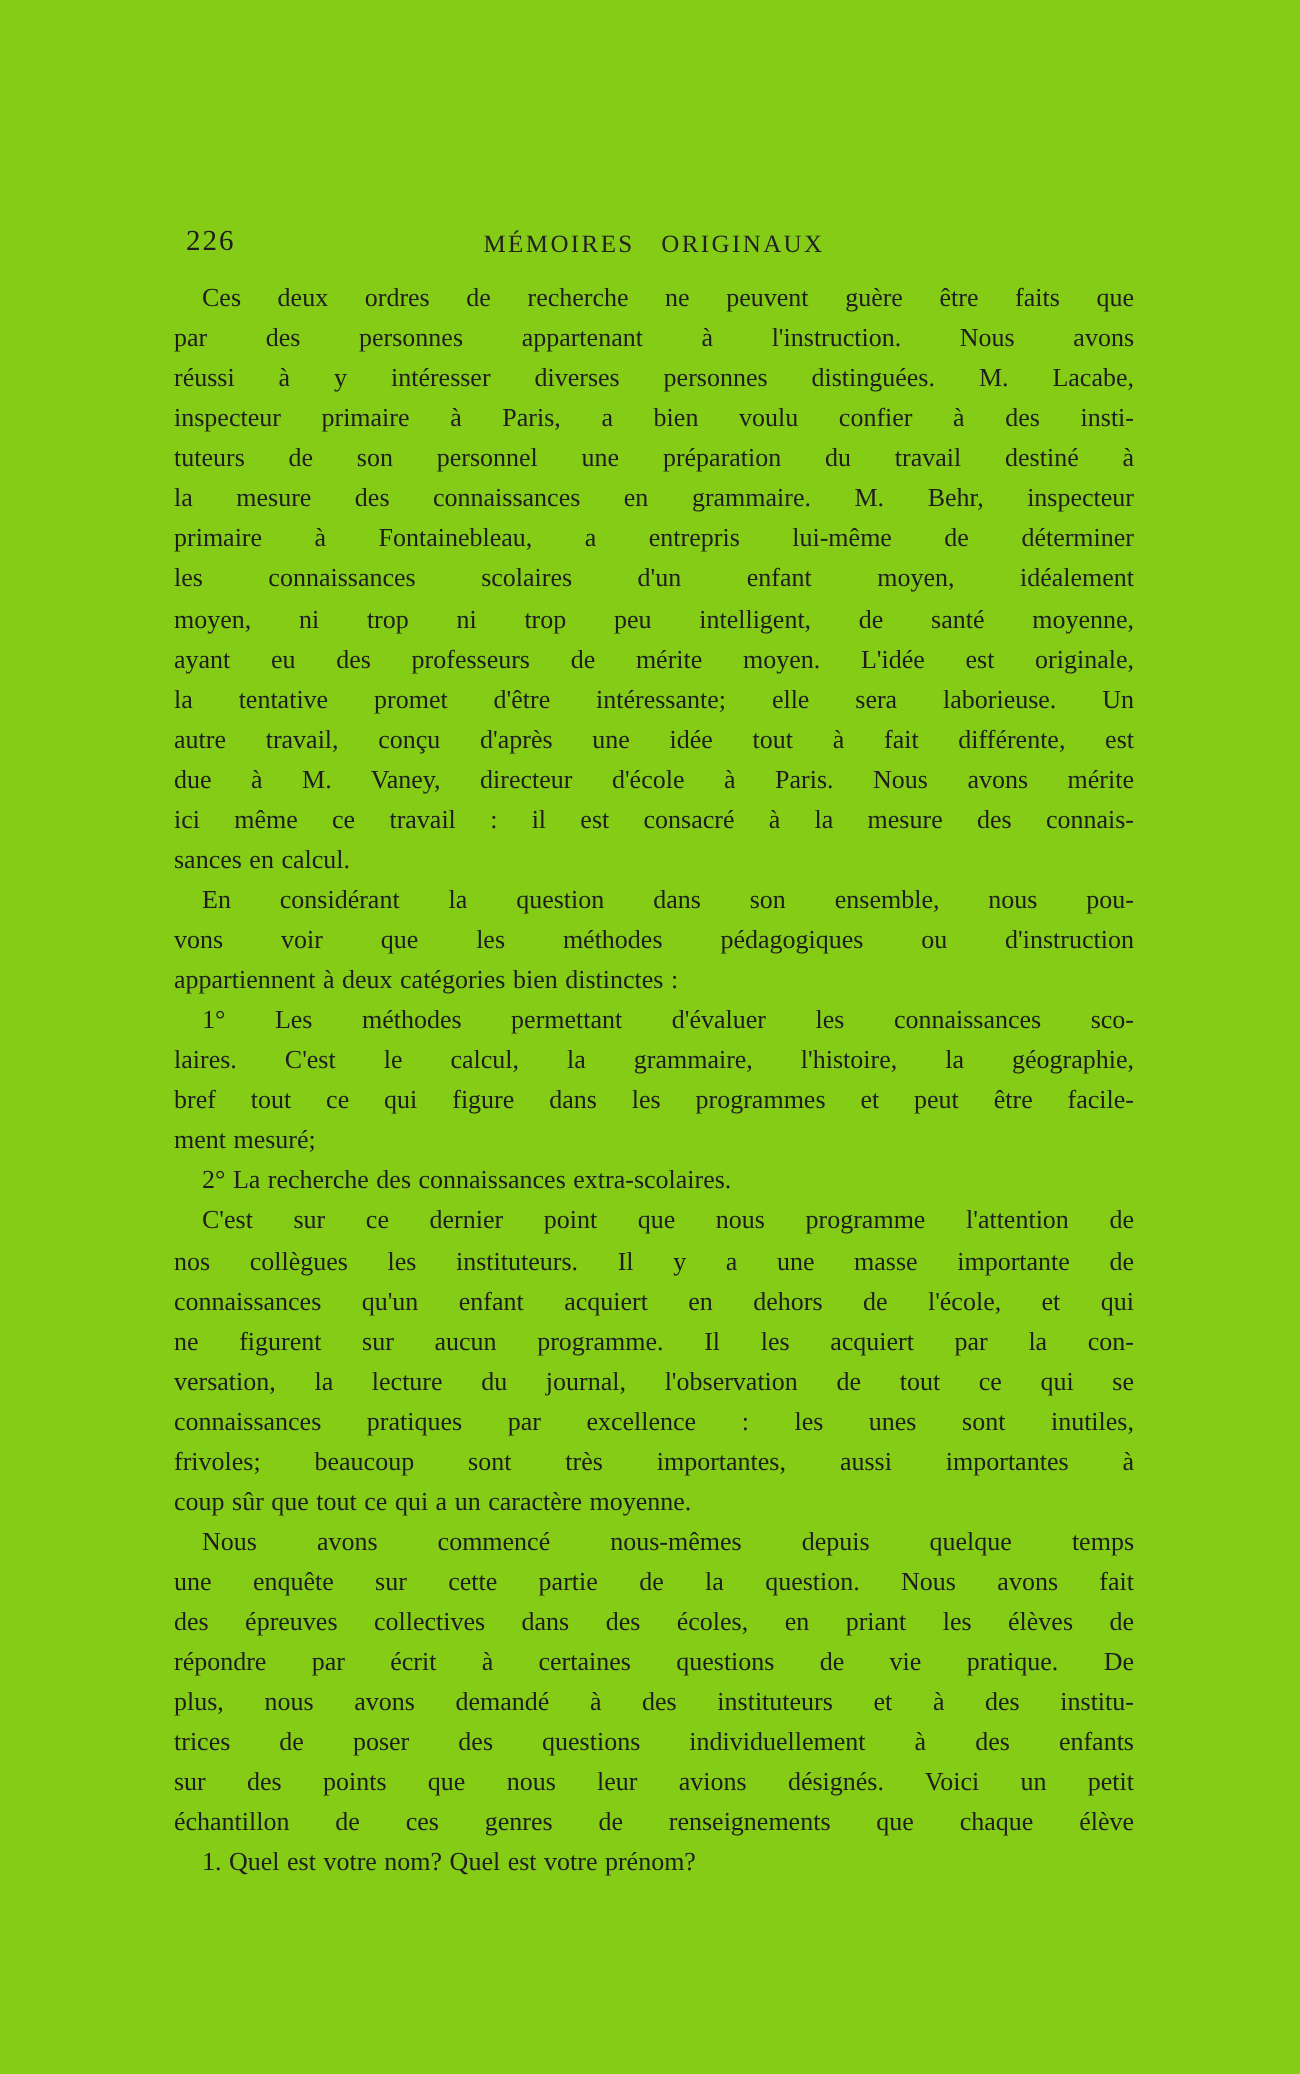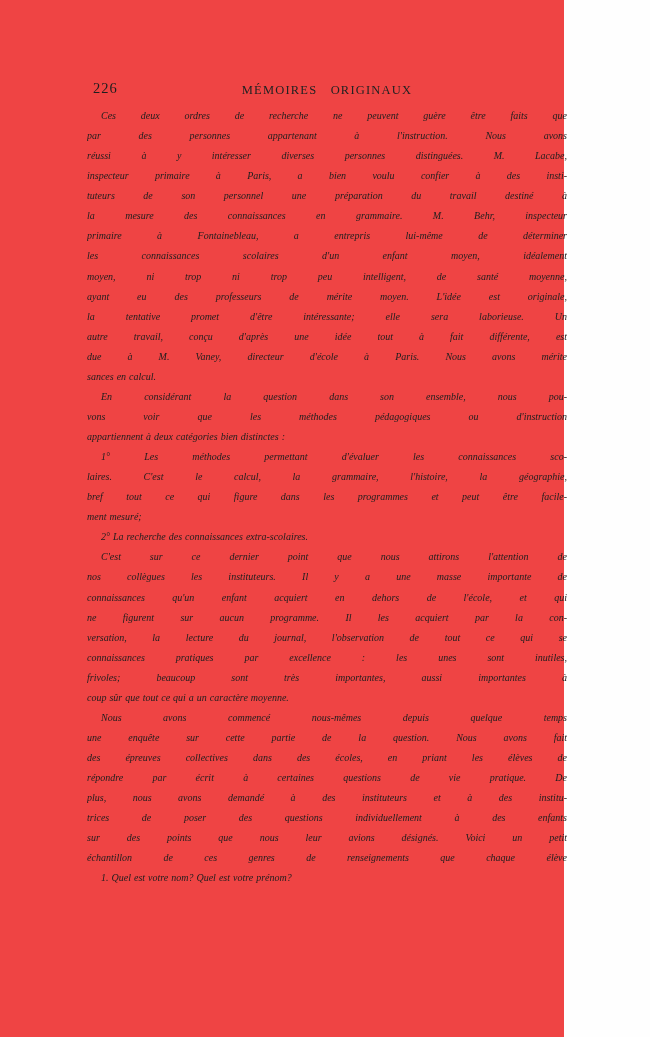--- a/index.html
+++ b/index.html
@@ -8,25 +8,25 @@
   }
   body {
     width: 650px;
     height: 1037px;
     background: #fefefe;
     font-family: "Liberation Serif", serif;
     color: #1e1e1e;
     overflow: hidden;
   }
   .page {
-    width: 564px;
+    width: 650px;
     height: 1037px;
-    background: #ef4444;
+    background: #84cc16;
     box-sizing: border-box;
-    padding-top: 80px;
+    padding-top: 113px;
   }
   .running-header {
     position: relative;
     width: 480px;
     margin-left: 87px;
     height: 19px;
     text-align: center;
   }
   .page-number {
     position: absolute;
@@ -47,28 +47,27 @@
   .text-block {
     width: 480px;
     margin-left: 87px;
     margin-top: 7px;
   }
   .para {
     margin: 0;
     padding: 0;
   }
   .line {
-    font-size: 10px;
+    font-size: 13px;
     line-height: 20.07px;
     text-align: justify;
     text-align-last: justify;
     word-spacing: 0.5px;
     overflow: hidden;
     white-space: nowrap;
-    font-style: italic;
   }
   .line.first {
     padding-left: 14px;
   }
   .line.last {
     text-align-last: left;
   }
   
 </style>
 </head>
@@ -87,38 +86,39 @@
         <div class="line">inspecteur primaire à Paris, a bien voulu confier à des insti-</div>
         <div class="line">tuteurs de son personnel une préparation du travail destiné à</div>
         <div class="line">la mesure des connaissances en grammaire. M. Behr, inspecteur</div>
         <div class="line">primaire à Fontainebleau, a entrepris lui-même de déterminer</div>
         <div class="line">les connaissances scolaires d'un enfant moyen, idéalement</div>
         <div class="line">moyen, ni trop ni trop peu intelligent, de santé moyenne,</div>
         <div class="line">ayant eu des professeurs de mérite moyen. L'idée est originale,</div>
         <div class="line">la tentative promet d'être intéressante; elle sera laborieuse. Un</div>
         <div class="line">autre travail, conçu d'après une idée tout à fait différente, est</div>
         <div class="line">due à M. Vaney, directeur d'école à Paris. Nous avons mérite</div>
+        <div class="line">ici même ce travail : il est consacré à la mesure des connais-</div>
         <div class="line last">sances en calcul.</div>
       </div>
       <div class="para">
         <div class="line first">En considérant la question dans son ensemble, nous pou-</div>
         <div class="line">vons voir que les méthodes pédagogiques ou d'instruction</div>
         <div class="line last">appartiennent à deux catégories bien distinctes :</div>
       </div>
       <div class="para">
         <div class="line first">1° Les méthodes permettant d'évaluer les connaissances sco-</div>
         <div class="line">laires. C'est le calcul, la grammaire, l'histoire, la géographie,</div>
         <div class="line">bref tout ce qui figure dans les programmes et peut être facile-</div>
         <div class="line last">ment mesuré;</div>
       </div>
       <div class="para">
         <div class="line first last">2° La recherche des connaissances extra-scolaires.</div>
       </div>
       <div class="para">
-        <div class="line first">C'est sur ce dernier point que nous attirons l'attention de</div>
+        <div class="line first">C'est sur ce dernier point que nous programme l'attention de</div>
         <div class="line">nos collègues les instituteurs. Il y a une masse importante de</div>
         <div class="line">connaissances qu'un enfant acquiert en dehors de l'école, et qui</div>
         <div class="line">ne figurent sur aucun programme. Il les acquiert par la con-</div>
         <div class="line">versation, la lecture du journal, l'observation de tout ce qui se</div>
         <div class="line">connaissances pratiques par excellence : les unes sont inutiles,</div>
         <div class="line">frivoles; beaucoup sont très importantes, aussi importantes à</div>
         <div class="line last">coup sûr que tout ce qui a un caractère moyenne.</div>
       </div>
       <div class="para">
         <div class="line first">Nous avons commencé nous-mêmes depuis quelque temps</div>

